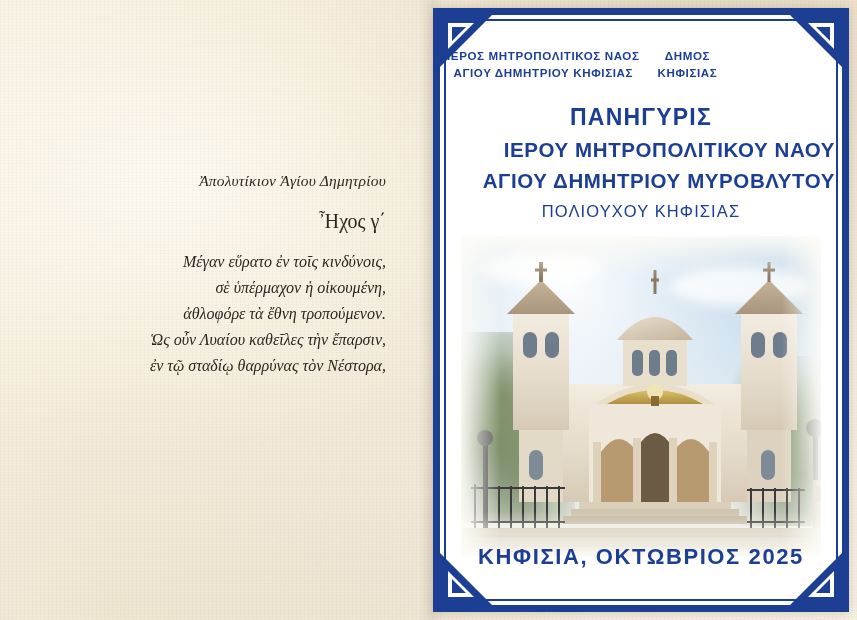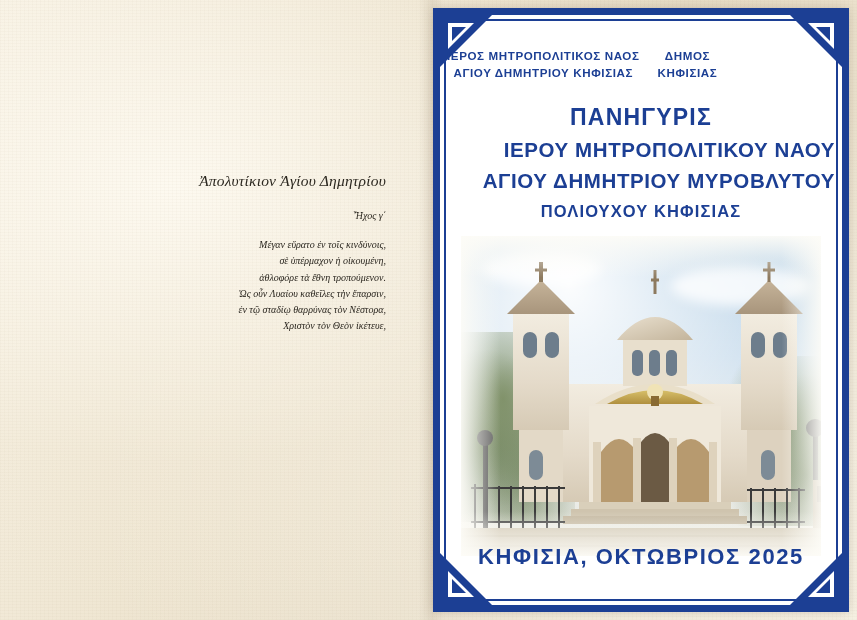--- a/index.html
+++ b/index.html
@@ -52,29 +52,28 @@
     color: #2e2a23;
   }
   .hymn-title {
     font-style: italic;
     font-size: 15.5px;
     line-height: 1.5;
     color: #2c2820;
     letter-spacing: 0.2px;
   }
   .hymn-mode {
-    font-style: italic;
-    font-size: 10px;
+    font-size: 20px;
     margin-top: 18px;
     color: #2c2820;
   }
   .hymn-body {
     margin-top: 16px;
     font-style: italic;
-    font-size: 10px;
+    font-size: 16px;
     line-height: 1.62;
     color: #2a261f;
   }
   .hymn-body div { white-space: nowrap; }
 
   
   .right-page {
     position: absolute;
     left: 433px; top: 8px;
     width: 416px; height: 604px;
@@ -138,21 +137,21 @@
     letter-spacing: 0.6px;
     font-weight: bold;
     margin-top: 7px;
     font-family: "Liberation Sans", sans-serif;
     white-space: nowrap;
     text-align: right;
   }
   .title-line-4 {
     font-size: 16.5px;
     letter-spacing: 1.1px;
-    font-weight: bold;
+    font-weight: normal;
     margin-top: 9px;
     font-family: "Liberation Sans", sans-serif;
   }
 
   
   .photo {
     position: absolute;
     left: 14px; right: 14px;
     top: 214px;
     height: 320px;
@@ -215,21 +214,20 @@
       <div class="hymn-title">
         <div>Ἀπολυτίκιον Ἁγίου Δημητρίου</div>
       </div>
       <div class="hymn-mode">Ἦχος γ΄</div>
       <div class="hymn-body">
         <div>Μέγαν εὕρατο ἐν τοῖς κινδύνοις,</div>
         <div>σὲ ὑπέρμαχον ἡ οἰκουμένη,</div>
         <div>ἀθλοφόρε τὰ ἔθνη τροπούμενον.</div>
         <div>Ὡς οὖν Λυαίου καθεῖλες τὴν ἔπαρσιν,</div>
         <div>ἐν τῷ σταδίῳ θαρρύνας τὸν Νέστορα,</div>
-        <div>Χριστὸν τὸν Θεὸν ἱκέτευε,</div>
       </div>
     </div>
   </div>
 
   <div class="right-page">
     <div class="blue-frame"></div>
     <div class="blue-inner-line"></div>
 
     <div class="corner tl">
       <svg width="52" height="52" viewBox="0 0 52 52">

